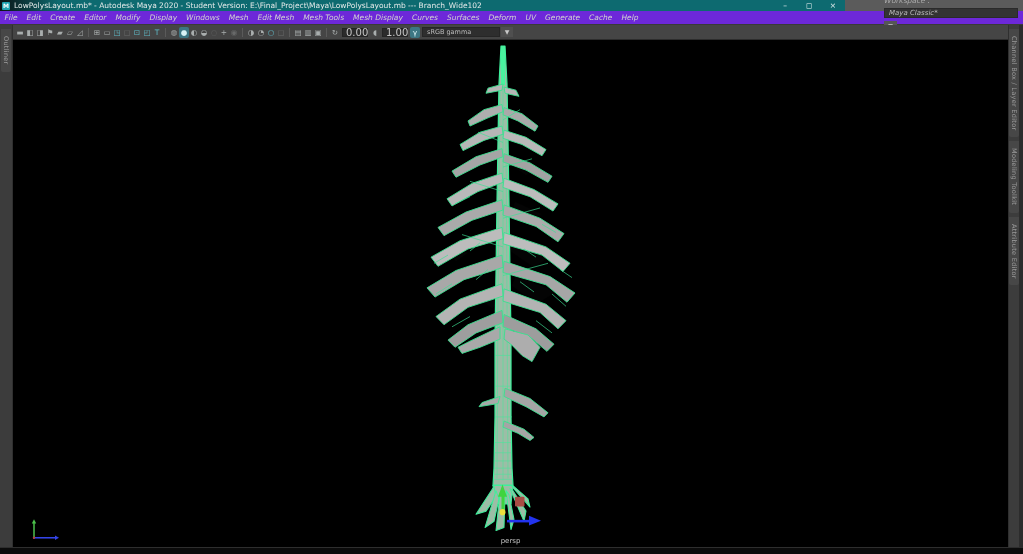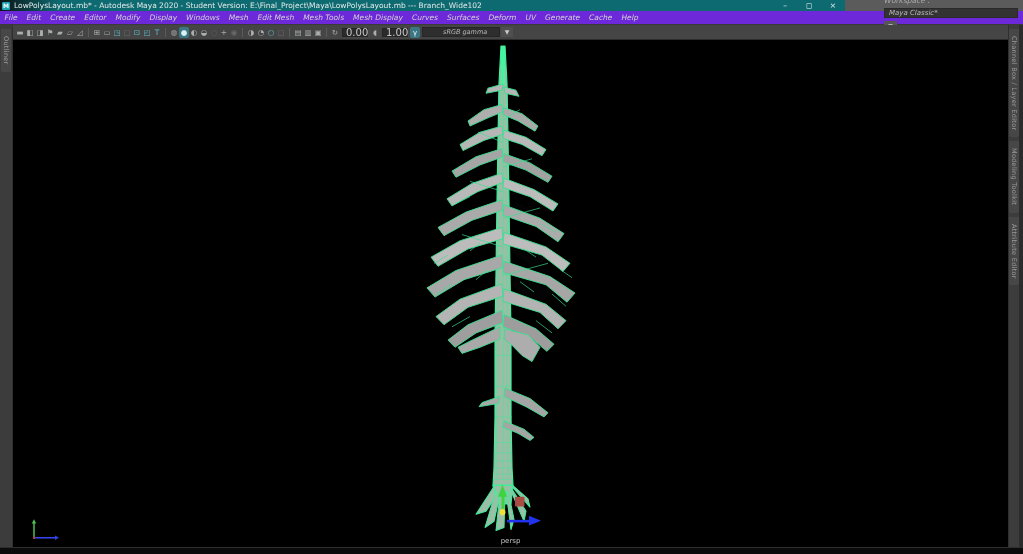--- a/index.html
+++ b/index.html
@@ -55,21 +55,21 @@
     display:flex; align-items:center; padding-left:2px; }
   .tbi{ width:10px; height:11px; font-size:7.5px; line-height:11px; text-align:center;
     color:#a9aeae; flex:none; }
   .tbi.teal{ color:#5fb9c7; }
   .tbi.active{ background:#3c7683; color:#d8f2f5; border-radius:2px; }
   .tbi.dim{ opacity:.35; }
   .tb-div{ width:1px; height:9px; background:#5a5a5a; margin:0 3px; flex:none; }
   .tb-field{ width:26px; height:9px; background:#2b2b2b; border:1px solid #242424;
     color:#c6c6c6; font-size:10px; line-height:8px; padding-left:3px; margin:0 2px; flex:none;}
   .tb-select{ width:78px; height:10px; background:#2e2e2e; border:1px solid #262626;
-    color:#b9b9b9; font-size:6.5px; line-height:9px; padding-left:20px; margin-left:2px; flex:none;font-style:italic;}
+    color:#b9b9b9; font-size:6.5px; line-height:9px; padding-left:4px; margin-left:2px; flex:none;}
   .tb-select-arrow{ width:12px; height:10px; background:#4f4f4f; color:#c9c9c9; font-size:6px;
     text-align:center; line-height:10px; margin-left:1px; flex:none;}
 
   
   .viewport{ position:relative; flex:1; background:#000000; overflow:hidden; }
   .viewport svg{ position:absolute; inset:0; width:100%; height:100%; }
   .cam-label{ position:absolute; bottom:2px; left:50%; transform:translateX(-50%);
     font-size:7px; color:#c4c4c4; }
 
   

